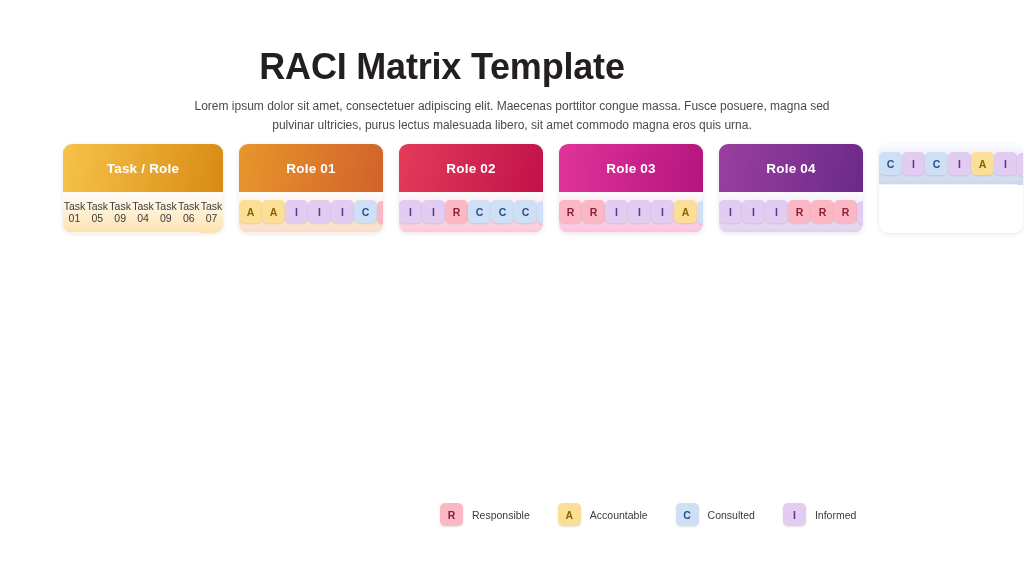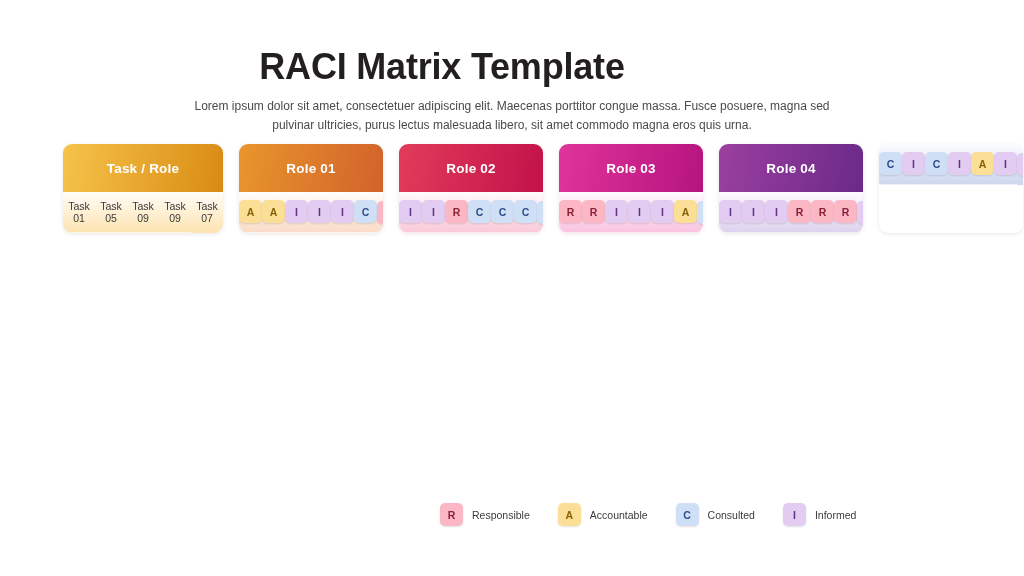--- a/index.html
+++ b/index.html
@@ -120,21 +120,23 @@
   <div class="title">RACI Matrix Template</div>
   <div class="subtitle">Lorem ipsum dolor sit amet, consectetuer adipiscing elit. Maecenas porttitor congue massa. Fusce posuere, magna sed pulvinar ultricies, purus lectus malesuada libero, sit amet commodo magna eros quis urna.</div>
 
   <div class="matrix" id="matrix">
       <div class="column col-task">
         <div class="col-head" style="background: linear-gradient(100deg, rgb(246, 195, 74), rgb(217, 139, 20));">Task / Role</div>
         <div class="col-body" style="background: linear-gradient(rgb(255, 253, 248), rgb(253, 227, 176));">
           <div class="cell">Task 01</div>
           <div class="cell">Task 05</div>
           <div class="cell">Task 09</div>
+          <div class="cell">Task 04</div>
           <div class="cell">Task 09</div>
+          <div class="cell">Task 06</div>
           <div class="cell">Task 07</div>
         </div>
       </div>
       <div class="column col-role">
         <div class="col-head" style="background: linear-gradient(100deg, rgb(232, 150, 44), rgb(210, 98, 43));">Role 01</div>
         <div class="col-body" style="background: linear-gradient(rgb(255, 253, 251), rgb(250, 220, 198));">
           <div class="cell">
             <span class="tag tag-A">A</span>
           </div>
           <div class="cell">

